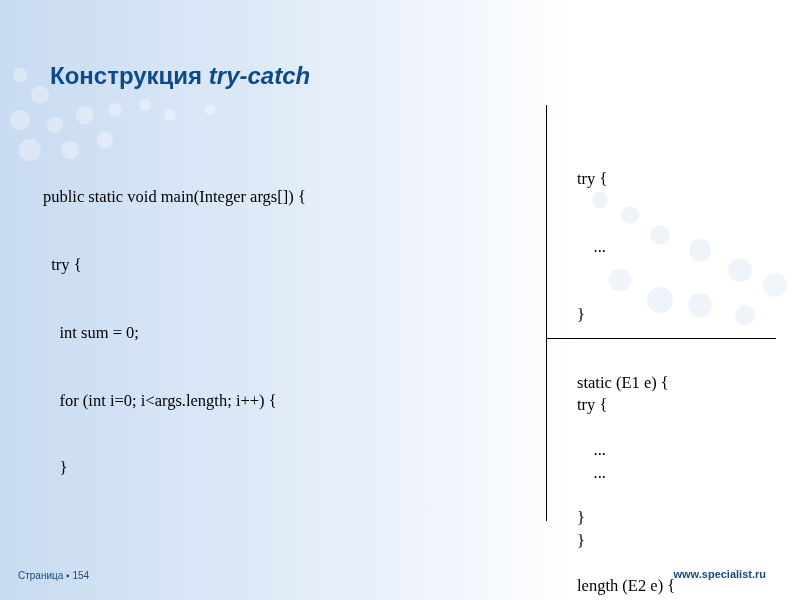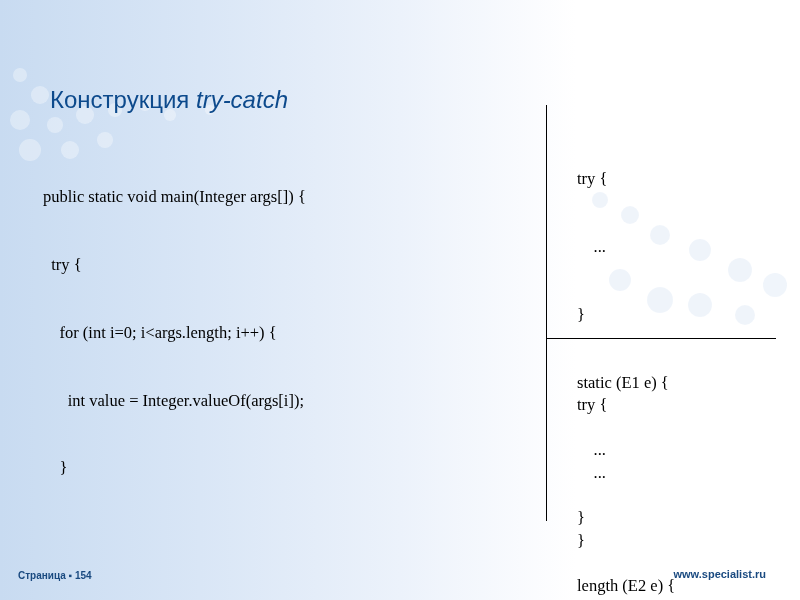--- a/index.html
+++ b/index.html
@@ -20,26 +20,25 @@
       top: 0;
       width: 800px;
       height: 600px;
       pointer-events: none;
     }
     .title {
       position: absolute;
       left: 50px;
       top: 62px;
       font-family: "Liberation Sans", sans-serif;
-      font-weight: normal;
+      font-weight: bold;
       font-size: 24px;
       color: #0d4a8c;
       letter-spacing: 0px;
       white-space: nowrap;
-      margin-top: 24px;
     }
     .title .italic {
       font-style: italic;
     }
     .code {
       position: absolute;
       font-family: "Liberation Mono", "DejaVu Sans Mono", monospace;
       font-size: 16.5px;
       line-height: 22.6px;
       color: #000000;
@@ -77,21 +76,21 @@
       top: 338px;
       width: 230px;
       height: 1px;
       background: #000000;
     }
     .footer-page {
       position: absolute;
       left: 18px;
       top: 570px;
       font-family: "Liberation Sans", sans-serif;
-      font-weight: bold;
+      font-weight: normal;
       font-size: 10px;
       color: #1a4a80;
       white-space: nowrap;
     }
     .footer-site {
       position: absolute;
       right: 34px;
       top: 568px;
       font-family: "Liberation Sans", sans-serif;
       font-weight: bold;
@@ -133,22 +132,22 @@
   </g>
 </svg>
 
 <div class="title">
   <span>Конструкция </span><span class="italic">try-catch</span>
 </div>
 
 <div class="code code-main">
   <span class="line">public static void main(Integer args[]) {</span>
   <span class="line">  try {</span>
+  <span class="line">    int sum = 0;</span>
   <span class="line">    for (int i=0; i&lt;args.length; i++) {</span>
-  <span class="line">      int value = Integer.valueOf(args[i]);</span>
   <span class="line">    }</span>
   
   
   
   
   
   
   
   
 </div>

